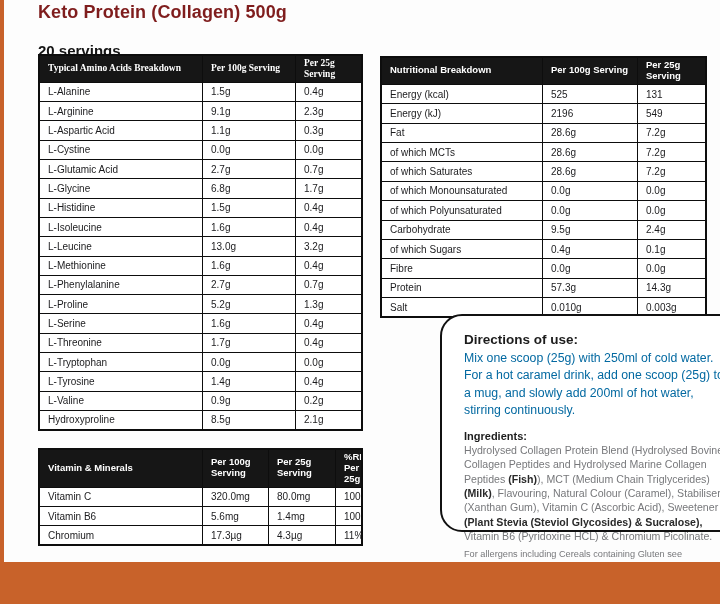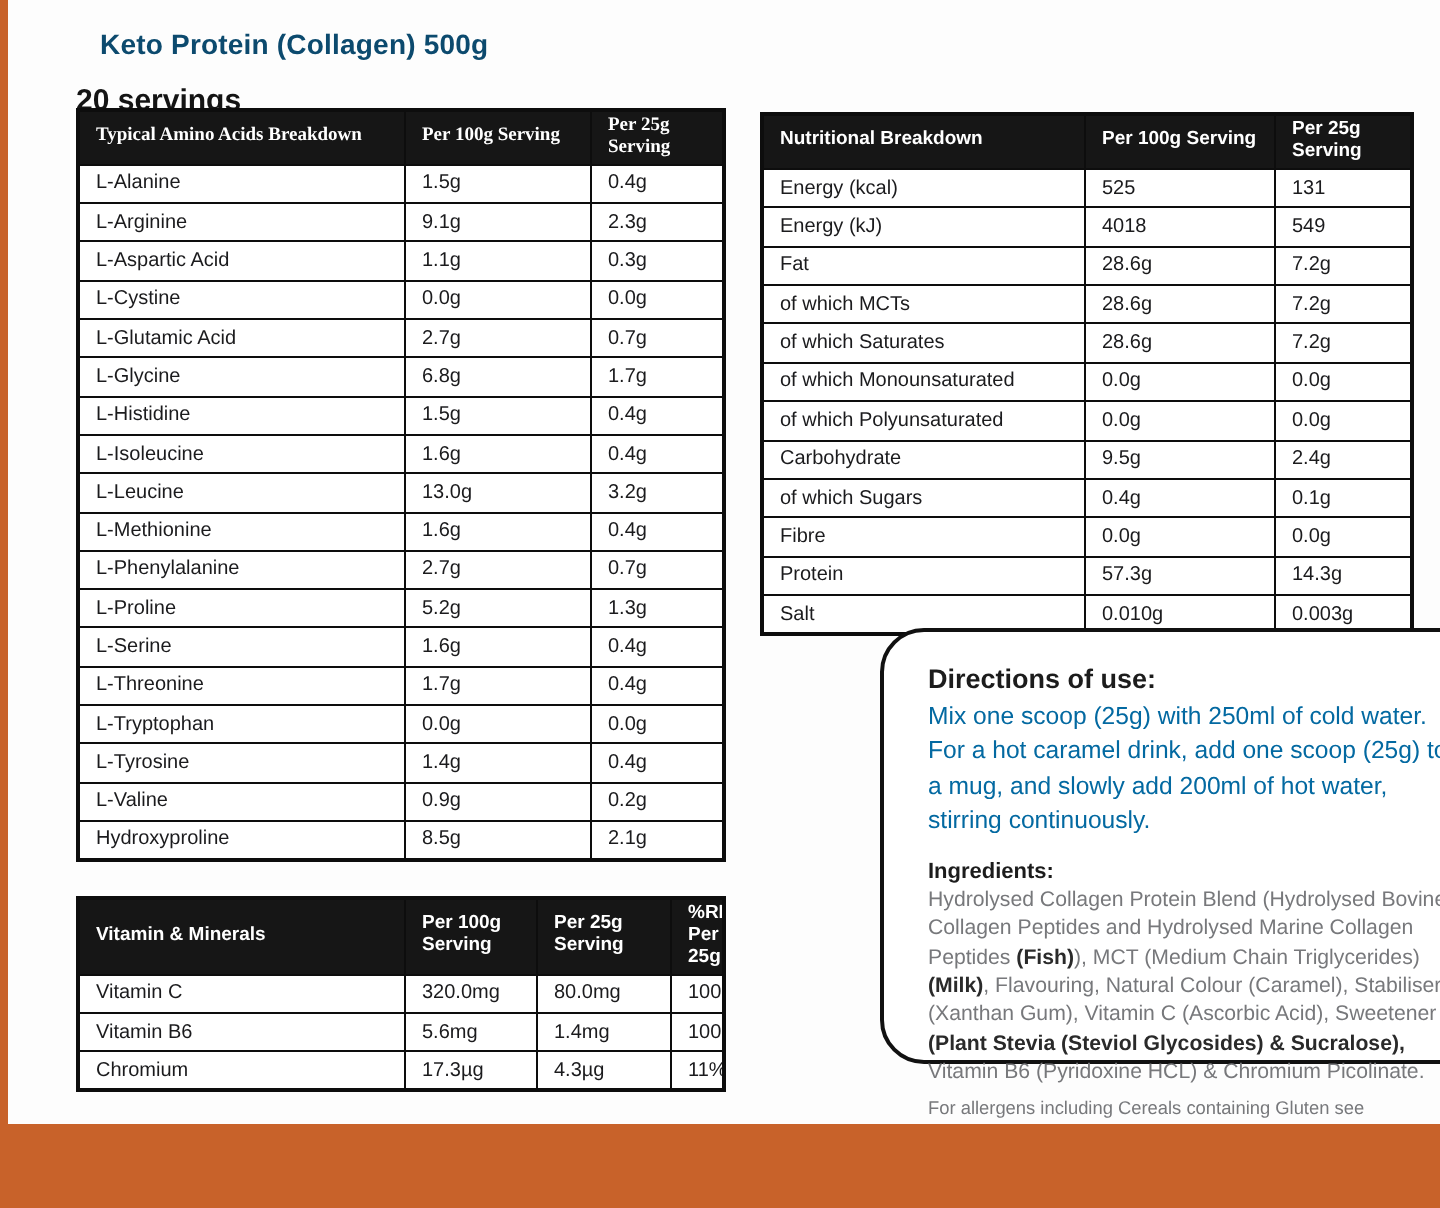--- a/index.html
+++ b/index.html
@@ -1,20 +1,20 @@
 <!DOCTYPE html>
 <html><head>
 <meta charset="utf-8">
 <style>
   html,body{margin:0;padding:0;}
   body{width:720px;height:604px;background:#ffffff;font-family:"Liberation Sans",sans-serif;}
   .sheet{position:relative;width:720px;height:604px;overflow:hidden;background:#fdfdfd;}
   .accent-strip-left{position:absolute;left:0;top:0;width:4px;height:604px;}
   .accent-band-bottom{position:absolute;left:0;top:562px;width:720px;height:42px;}
-  .page-title{position:absolute;left:38px;top:2px;margin:12px;font-size:14px;font-weight:bold;color:#0c4a6e;letter-spacing:0.1px;}
+  .page-title{position:absolute;left:38px;top:2px;margin:0;font-size:18px;font-weight:bold;color:#7f1d1d;letter-spacing:0.1px;}
   .page-subtitle{position:absolute;left:38px;top:42px;margin:0;font-size:15px;font-weight:bold;color:#141414;}
 
   table.ntable{position:absolute;border-collapse:collapse;table-layout:fixed;background:#fff;border:2px solid #0d0d0d;}
   table.ntable th,table.ntable td{border:1px solid #0d0d0d;text-align:left;vertical-align:middle;overflow:hidden;}
   table.ntable th{background:#161616;color:#ffffff;font-size:9.5px;font-weight:bold;padding:2px 2px 2px 8px;line-height:1.15;}
   table.ntable td{font-size:10px;color:#1b1b1d;font-weight:400;padding:0 2px 0 8px;white-space:nowrap;}
 
   #amino-table{left:38px;top:54px;width:325px;}
   #amino-table thead tr{height:24px;font-family:Liberation Serif, serif;}
   #amino-table tbody tr{height:19.3px;}
@@ -163,21 +163,21 @@
         </tr>
       </thead>
       <tbody>
         <tr>
           <td>Energy (kcal)</td>
           <td>525</td>
           <td>131</td>
         </tr>
         <tr>
           <td>Energy (kJ)</td>
-          <td>4018</td>
+          <td>2196</td>
           <td>549</td>
         </tr>
         <tr>
           <td>Fat</td>
           <td>28.6g</td>
           <td>7.2g</td>
         </tr>
         <tr>
           <td>of which MCTs</td>
           <td>28.6g</td>

